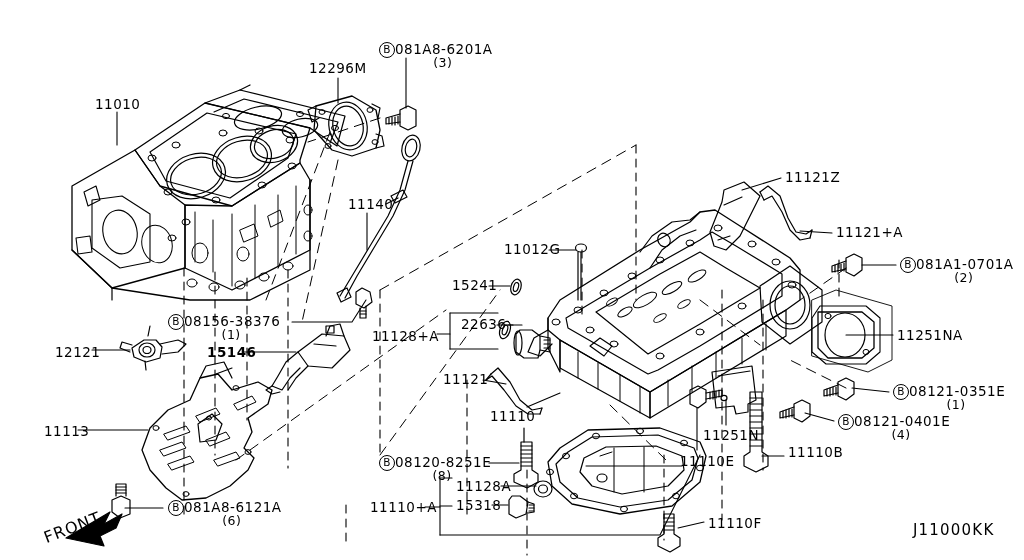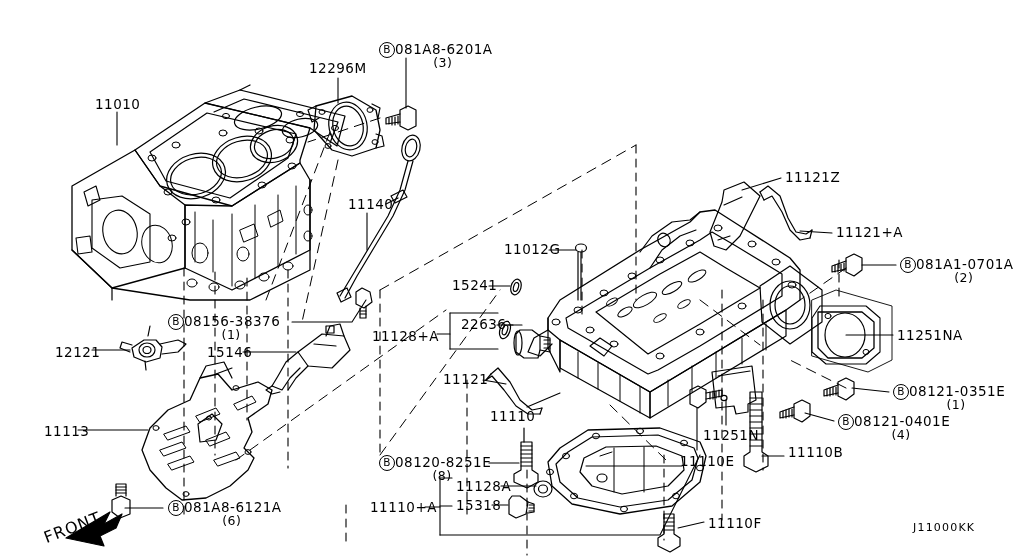--- a/index.html
+++ b/index.html
@@ -41,21 +41,21 @@
   }
   .frontword{
     position:absolute;
     font-size:16px;
     letter-spacing:1px;
     transform:rotate(-21deg);
     transform-origin:left bottom;
   }
   .diagid{
     position:absolute;
-    font-size:11px;
+    font-size:15px;
     letter-spacing:1.2px;
     text-align:center;
   }
   .brow{display:flex;align-items:center;}
 </style>
 </head>
 <body>
 
 <div id="sheet">
 
@@ -572,21 +572,21 @@
           <span class="bcirc">B</span>
           <span>08156-38376</span>
         </div>
         <span class="qty" style="width: calc(100% - 14px); margin-left: 14px;">(1)</span>
       </div>
       <div class="lbl" style="left: 55px; top: 346px;">
         <div class="brow">
           <span>12121</span>
         </div>
       </div>
-      <div class="lbl" style="left: 207px; top: 346px;">
+      <div class="lbl" style="left: 207px; top: 346px; font-weight: bold;">
         <div class="brow">
           <span>15146</span>
         </div>
       </div>
       <div class="lbl" style="left: 44px; top: 425px;">
         <div class="brow">
           <span>11113</span>
         </div>
       </div>
       <div class="lbl" style="left: 168px; top: 500px;">

